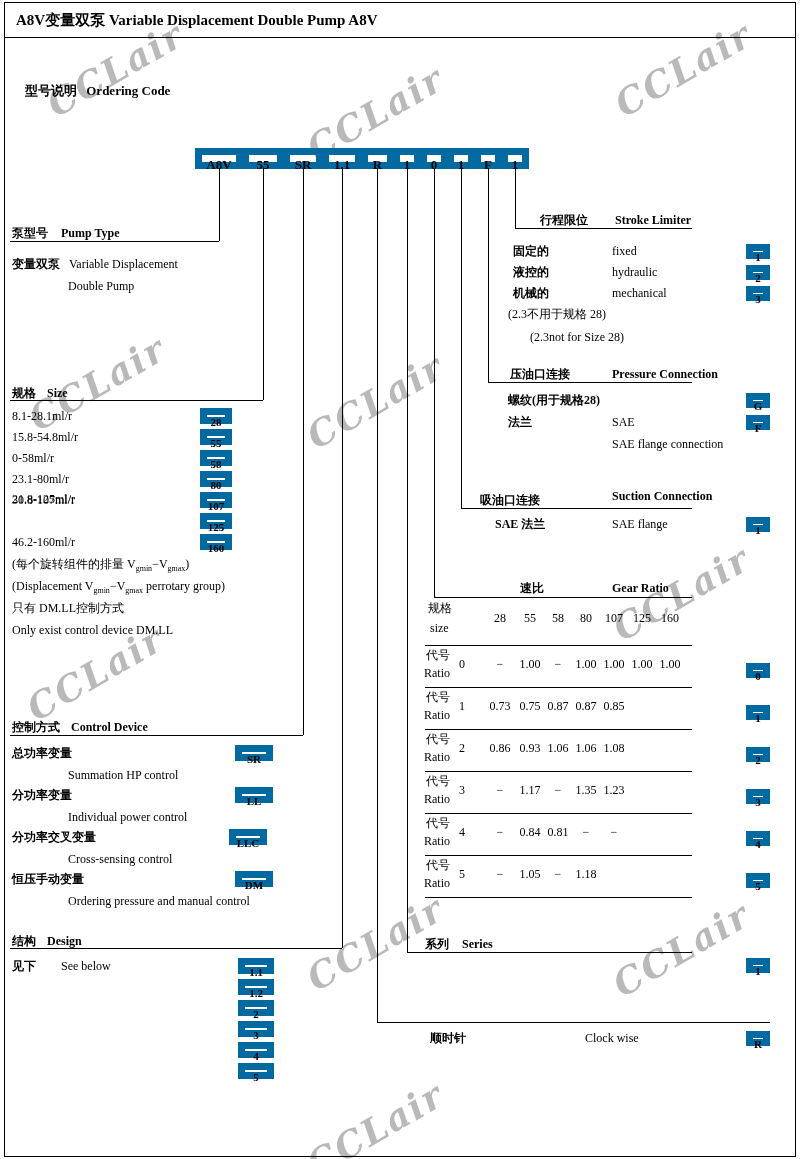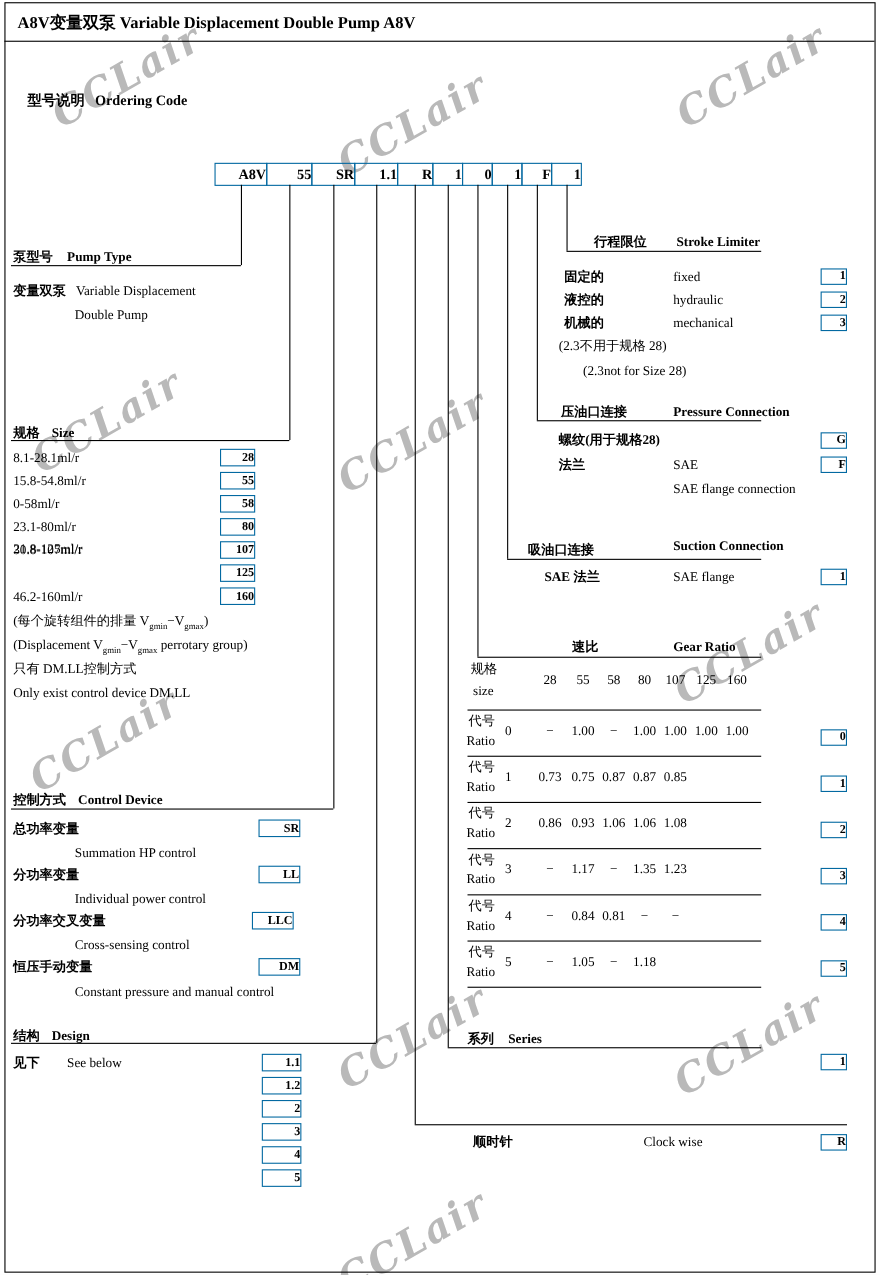--- a/index.html
+++ b/index.html
@@ -4,22 +4,22 @@
 <style>
   html,body { margin:0; padding:0; background:#e8e8e8; }
   #page {
     position:relative; width:800px; height:1159px; margin:0 auto;
     background:#ffffff; color:#000;
     font-family:"Liberation Serif","DejaVu Serif",serif;
     overflow:hidden;
   }
   .t  { position:absolute; font-size:12px; line-height:15px; white-space:nowrap; }
   .b  { font-weight:bold; }
-  .box{ position:absolute; box-sizing:border-box; border:1px solid #0369a1;
-        text-align:right; font-weight:bold; }
+  .box{ position:absolute; box-sizing:border-box; border:7px solid #0369a1;
+        text-align:center; font-weight:bold; }
   .cb { top:148px; height:21px; line-height:19px; font-size:13px; }
   .sb { width:32px; height:16px; line-height:14px; font-size:11px; }
   .sbc{ width:38px; height:16px; line-height:14px; font-size:11px; }
   .sbd{ width:36px; height:16px; line-height:14px; font-size:11px; }
   .rb { width:24px; height:15px; line-height:13px; font-size:11px; }
   .hl { position:absolute; height:1px; background:#000; }
   .vl { position:absolute; width:1px;  background:#000; }
   .frame { position:absolute; left:4px; top:2px; width:790px; height:1153px;
            border:1px solid #000; pointer-events:none; }
   .title { position:absolute; left:16px; top:11px; font-size:15px; font-weight:bold; white-space:nowrap; }
@@ -133,21 +133,21 @@
   <div class="box sbc" style="left:235px;top:745px">SR</div>
   <div class="t" style="left:68px;top:768px">Summation HP control</div>
   <div class="t b" style="left:12px;top:788px">分功率变量</div>
   <div class="box sbc" style="left:235px;top:787px">LL</div>
   <div class="t" style="left:68px;top:810px">Individual power control</div>
   <div class="t b" style="left:12px;top:830px">分功率交叉变量</div>
   <div class="box sbc" style="left:229px;top:829px">LLC</div>
   <div class="t" style="left:68px;top:852px">Cross-sensing control</div>
   <div class="t b" style="left:12px;top:872px">恒压手动变量</div>
   <div class="box sbc" style="left:235px;top:871px">DM</div>
-  <div class="t" style="left:68px;top:894px">Constant pressure and manual control</div>
+  <div class="t" style="left:68px;top:894px">Ordering pressure and manual control</div>
 
   <div class="t" style="left:12px;top:934px">
     <span class="b">结构</span>
     <span class="b" style="margin-left:8px">Design</span>
   </div>
   <div class="t" style="left:12px;top:959px">
     <span class="b">见下</span>
     <span style="margin-left:22px">See below</span>
   </div>
   <div class="box sbd" style="left:238px;top:958px">1.1</div>

